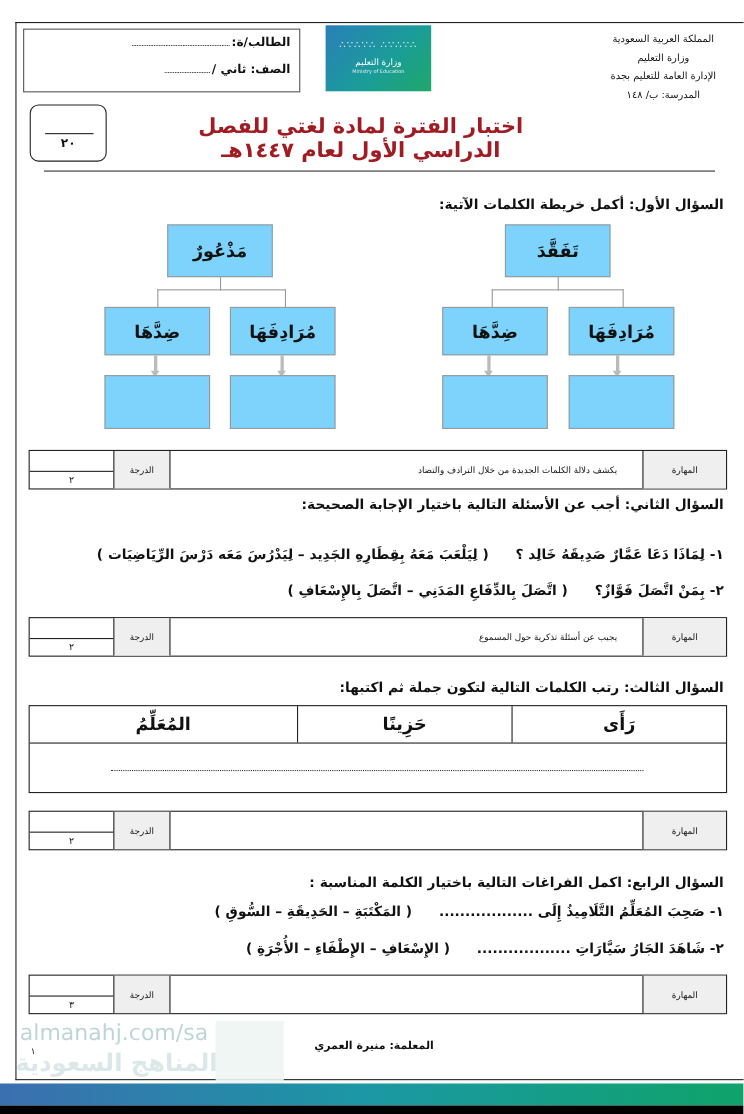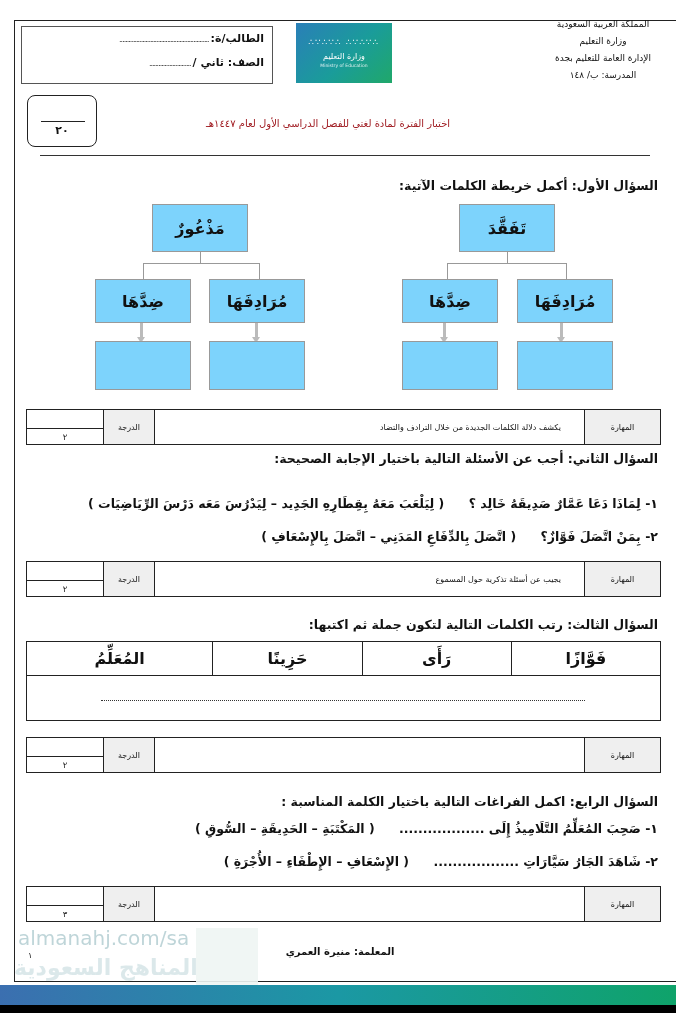--- a/index.html
+++ b/index.html
@@ -2,40 +2,40 @@
 <html><head>
   <meta charset="utf-8">
   <style>
     * { box-sizing: border-box; margin: 0; padding: 0; }
     html, body { width: 676px; height: 1013px; background: #ffffff; overflow: hidden; }
     body { position: relative; font-family: "DejaVu Sans", sans-serif; color: #111; direction: rtl; }
 
     .page-frame { position: absolute; left: 14px; top: 20px; width: 664px; height: 962px; border: 1.5px solid #222; border-right: none; }
 
     
-    .ministry { position: absolute; right: 14px; top: 16px; width: 118px; text-align: center; font-size: 9px; line-height: 17px; font-family: "DejaVu Sans", sans-serif; }
+    .ministry { position: absolute; right: 14px; top: 28px; width: 118px; text-align: center; font-size: 9px; line-height: 17px; font-family: "DejaVu Sans", sans-serif; }
 
     
     .logo { position: absolute; left: 296px; top: 23px; width: 96px; height: 60px; background: linear-gradient(135deg, #2a7fb8 0%, #1a9c9a 55%, #20a86a 100%); display: flex; flex-direction: column; align-items: center; justify-content: center; color: #fff; }
     .logo-dots { font-size: 9px; letter-spacing: 1px; line-height: 7px; opacity: 0.9; }
     .logo-ar { font-size: 8px; margin-top: 6px; }
     .logo-en { font-size: 4.5px; margin-top: 2px; direction: ltr; opacity: 0.85; }
 
     
     .student-box { position: absolute; left: 21px; top: 26px; width: 252px; height: 58px; border: 1.5px solid #555; padding: 5px 8px; font-size: 11px; font-weight: bold; }
     .student-row { display: flex; align-items: baseline; height: 24px; }
     .student-row .lbl { white-space: nowrap; }
     .student-row .dots { font-weight: normal; font-size: 8px; margin-right: 2px; color: #333; letter-spacing: -1px; }
 
     
     .score-box { position: absolute; left: 27px; top: 95px; width: 70px; height: 52px; border: 1.3px solid #222; border-radius: 8px; }
     .score-line { position: absolute; left: 13px; top: 25px; width: 44px; border-top: 1.2px solid #222; }
     .score-val { position: absolute; left: 0; right: 0; top: 28px; text-align: center; font-size: 11px; font-weight: bold; }
 
-    .exam-title { position: absolute; left: 140px; right: 160px; top: 118px; text-align: center; color: #a01c22; font-weight: normal; font-size: 10px; }
+    .exam-title { position: absolute; left: 140px; right: 160px; top: 104px; text-align: center; color: #a01c22; font-weight: bold; font-size: 19px; }
     .title-rule { position: absolute; left: 40px; width: 610px; top: 155px; border-top: 1px solid #333; }
 
     .q-heading { position: absolute; right: 18px; font-weight: bold; font-size: 12.5px; white-space: nowrap; }
     .q-line { position: absolute; right: 18px; font-weight: bold; font-size: 12.5px; white-space: nowrap; }
     .q-line .opts { margin-right: 20px; }
 
     
     .wm-box { position: absolute; border: 1px solid #999; background: #7dd3fc; display: flex; align-items: center; justify-content: center; font-weight: bold; font-size: 16px; }
     .wm-line { position: absolute; background: #999; }
     .wm-arrow { position: absolute; width: 3px; background: #bbb; }
@@ -158,21 +158,20 @@
   <div class="c-grade-label">الدرجة</div>
   <div class="c-grade">
     <div class="top"></div>
     <div class="bot">٢</div>
   </div>
 </div>
 
 <div class="q-heading" style="top:617px;">السؤال الثالث: رتب الكلمات التالية لتكون جملة ثم اكتبها:</div>
 <div class="words-table">
   <div class="words-row">
-    <div class="w">فَوَّازًا</div>
     <div class="w">رَأَى</div>
     <div class="w">حَزِينًا</div>
     <div class="w wide">المُعَلِّمُ</div>
   </div>
   <div class="answer-row">
     <div class="answer-dots"></div>
   </div>
 </div>
 
 <div class="skill" style="top:737px;">

